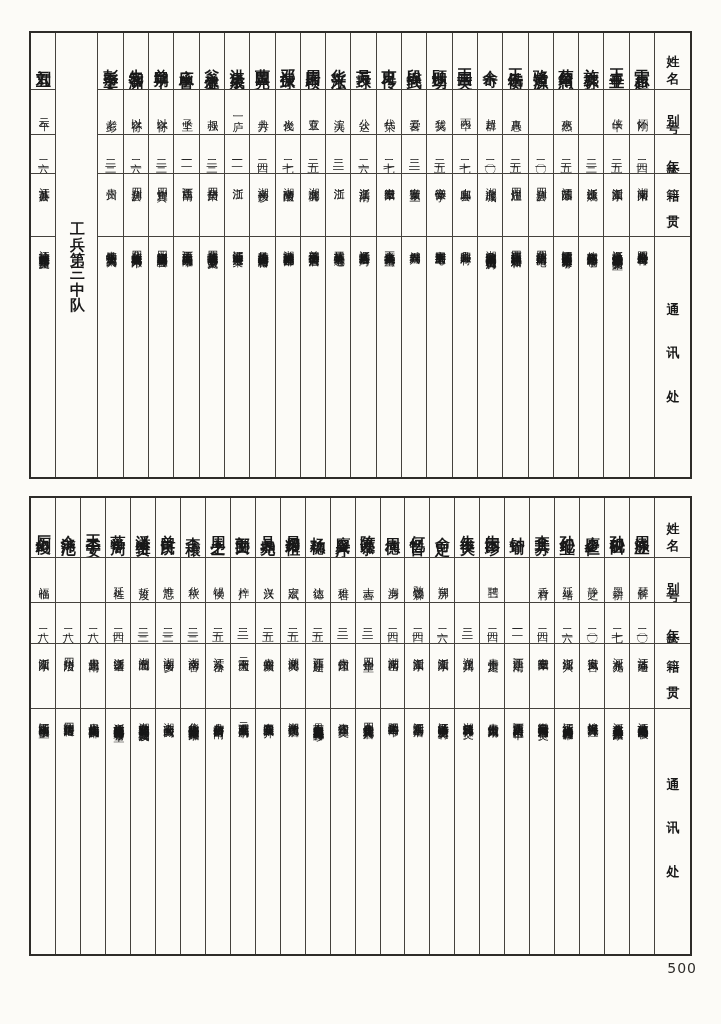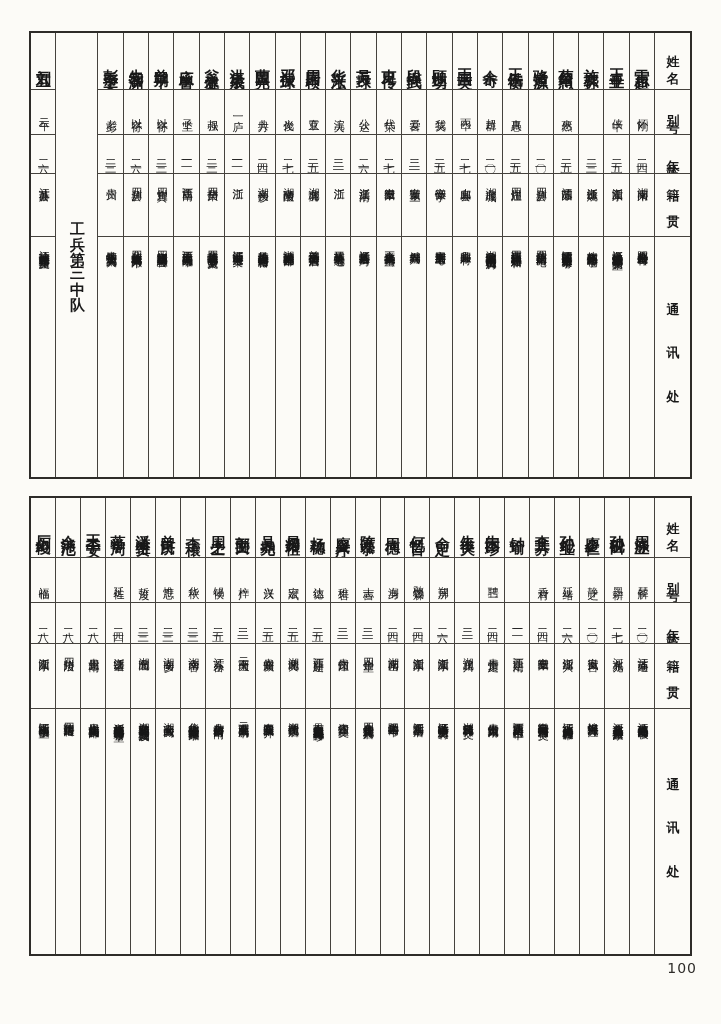--- a/index.html
+++ b/index.html
@@ -927,14 +927,14 @@
           <span class="vtext">二八</span>
         </div>
         <div class="cell r-native start">
           <span class="vtext">浙江东阳</span>
         </div>
         <div class="cell r-address start">
           <span class="vtext">浙江东阳南乡槐堂镇</span>
         </div>
       </div>
     </div>
-  <div class="page-number">100</div>
+  <div class="page-number">500</div>
 </div>
 
 </body></html>

